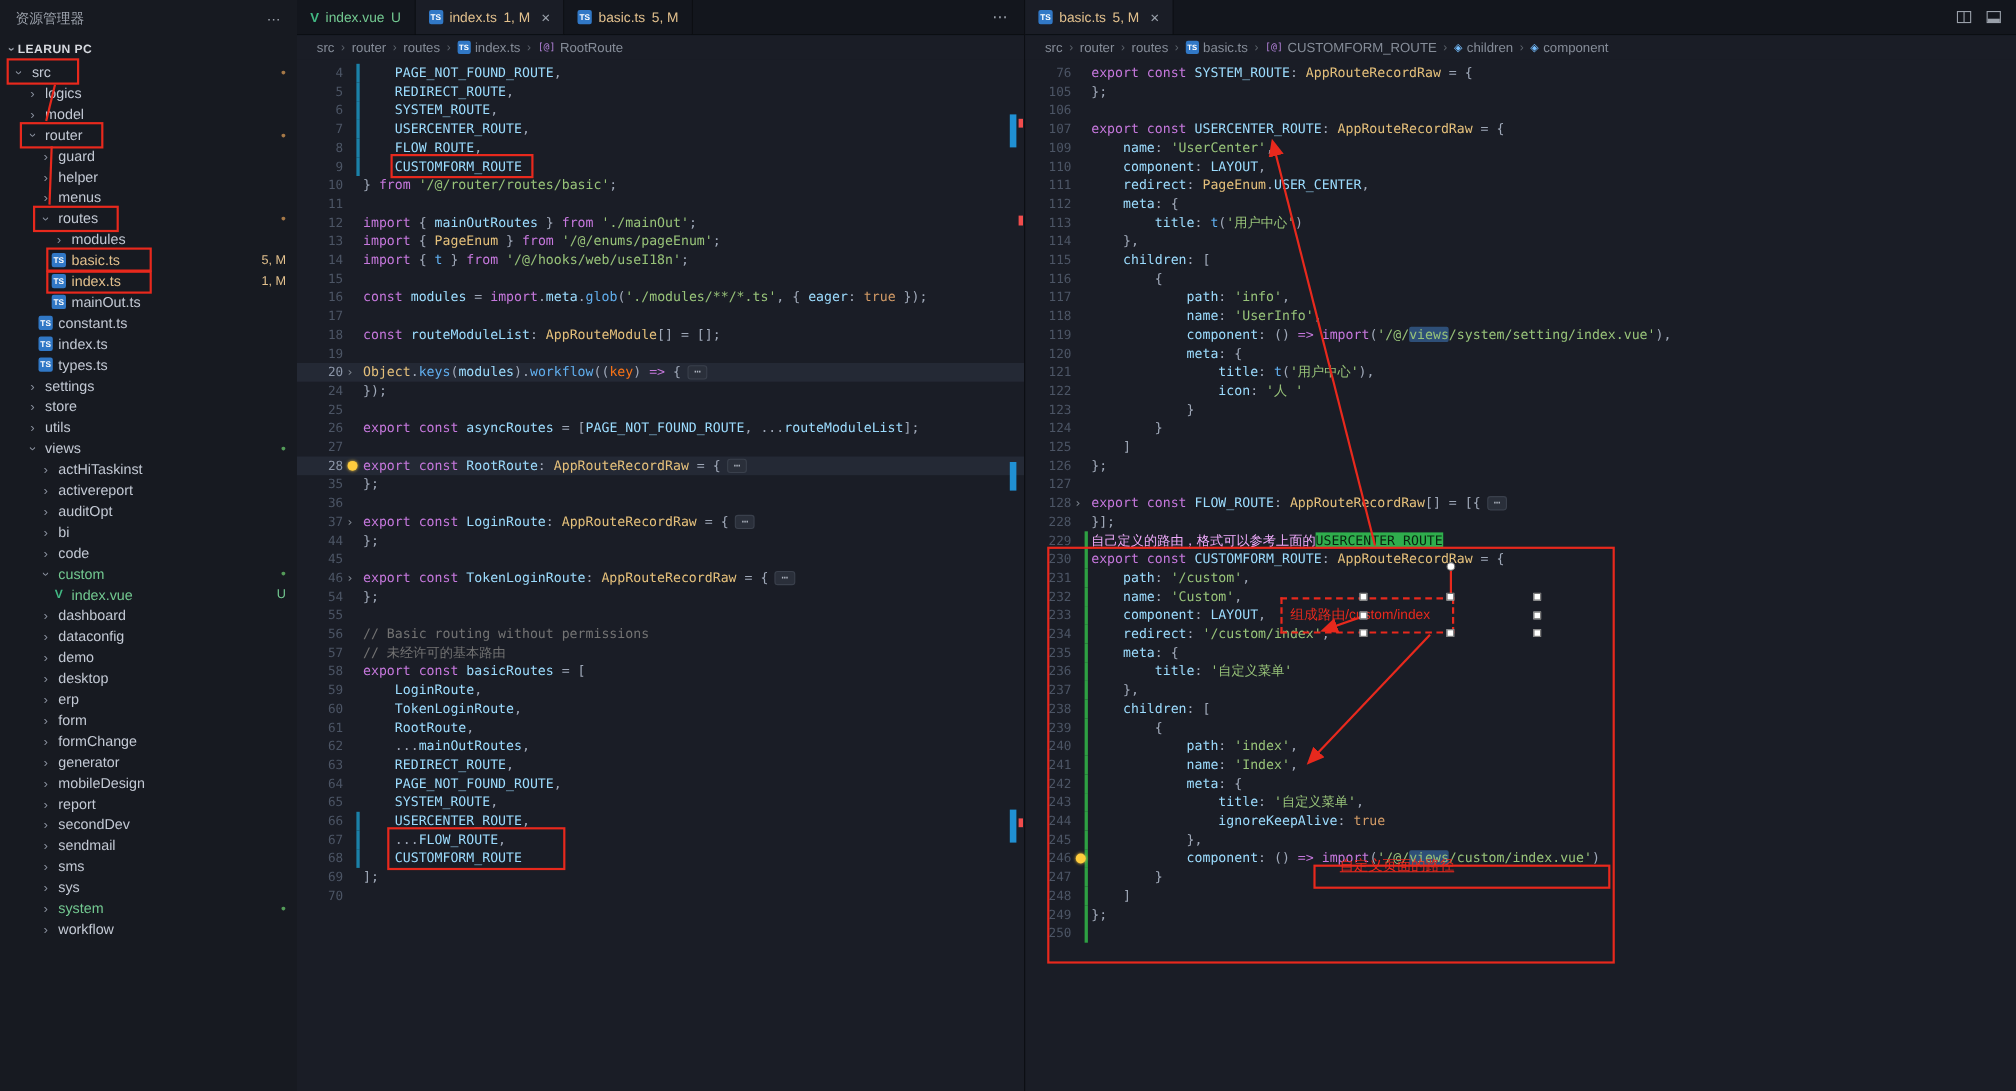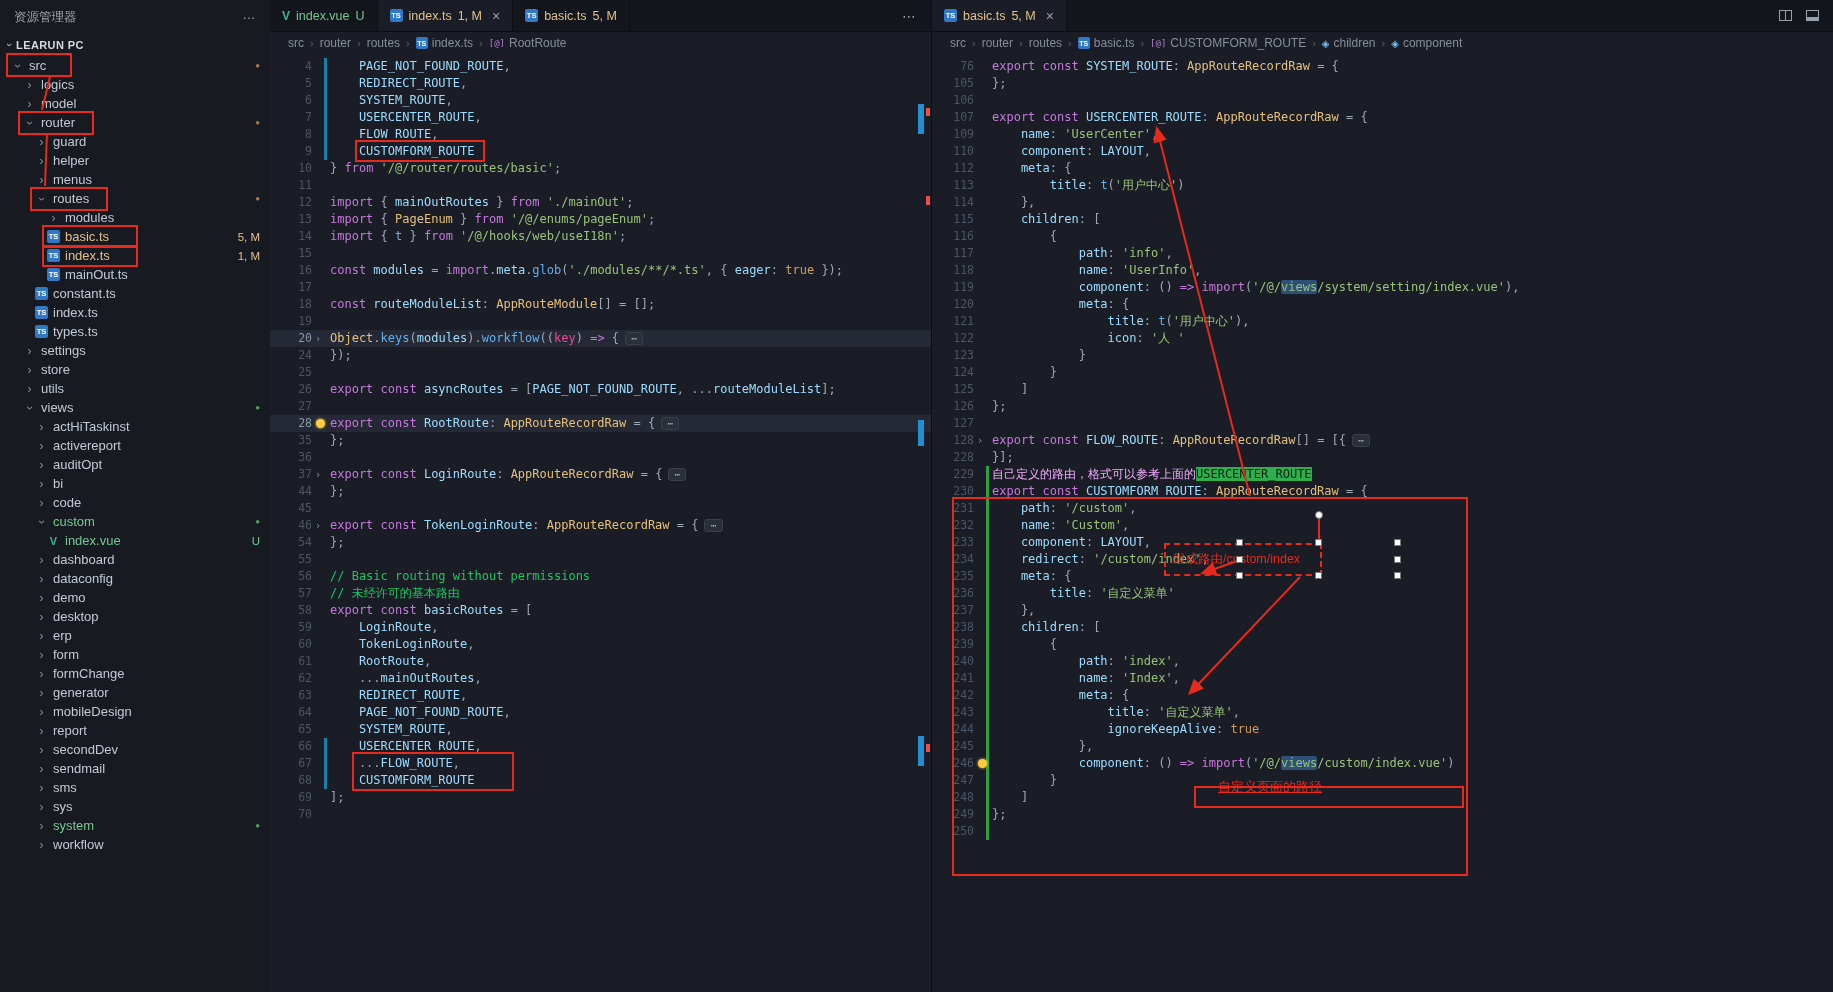--- a/index.html
+++ b/index.html
@@ -76,22 +76,22 @@
   .cl { white-space:pre; color:#abb2bf; }
   .cl .k { color:#c678dd; }
   .cl .p { color:#9fa8b8; }
   .cl .v { color:#9cdcfe; }
   .cl .pr { color:#9cdcfe; }
   .cl .t { color:#e5c07b; }
   .cl .s { color:#98c379; }
   .cl .sw { color:#98c379; background:#2e4f78; border-radius:2px; }
   .cl .f { color:#61afef; }
   .cl .n { color:#d19a66; }
-  .cl .c { color:#22c55e;margin-top:33px; }
-  .cl .a { color:#ec4899; }
+  .cl .c { color:#737373;margin-top:33px; }
+  .cl .a { color:#f97316; }
   .cl .rd { color:#f0abfc; }
   .cl .rdh { color:#09220f; background:#2fae4d; }
   .dots { display:inline-block; background:#2a2f3a; color:#aeb4bf; border:1px solid #3a404c;
           border-radius:3px; padding:0 5px; margin-left:6px; font-size:10px; line-height:12px;
           height:13px; vertical-align:middle; }
   .bulb { position:absolute; left:46px; top:4px; width:9px; height:9px; border-radius:50%;
           background:#ffcc3d; box-shadow:0 0 3px #ffcc3d; }
   .ruler { position:absolute; top:56px; right:0; width:14px; bottom:0; }
   .rmark { position:absolute; }
 
@@ -839,20 +839,27 @@
           <span class="fold"></span>
           <span class="chg"></span>
           <span class="cl"><span class="pr">    name</span><span class="p">: </span><span class="s">'UserCenter'</span><span class="p">,</span></span>
         </div>
         <div class="code-line">
           <span class="gl"></span>
           <span class="ln">110</span>
           <span class="fold"></span>
           <span class="chg"></span>
           <span class="cl"><span class="pr">    component</span><span class="p">: </span><span class="v">LAYOUT</span><span class="p">,</span></span>
+        </div>
+        <div class="code-line">
+          <span class="gl"></span>
+          <span class="ln">111</span>
+          <span class="fold"></span>
+          <span class="chg"></span>
+          <span class="cl"><span class="pr">    redirect</span><span class="p">: </span><span class="t">PageEnum</span><span class="p">.</span><span class="v">USER_CENTER</span><span class="p">,</span></span>
         </div>
         <div class="code-line">
           <span class="gl"></span>
           <span class="ln">112</span>
           <span class="fold"></span>
           <span class="chg"></span>
           <span class="cl"><span class="pr">    meta</span><span class="p">: {</span></span>
         </div>
         <div class="code-line">
           <span class="gl"></span>

